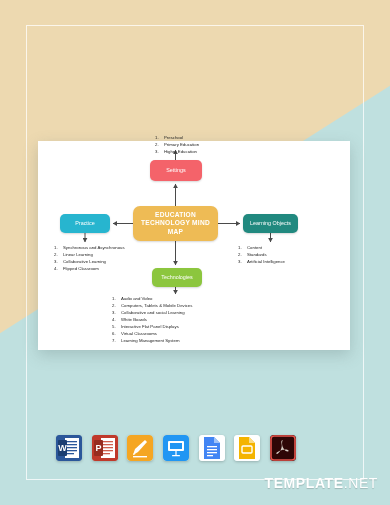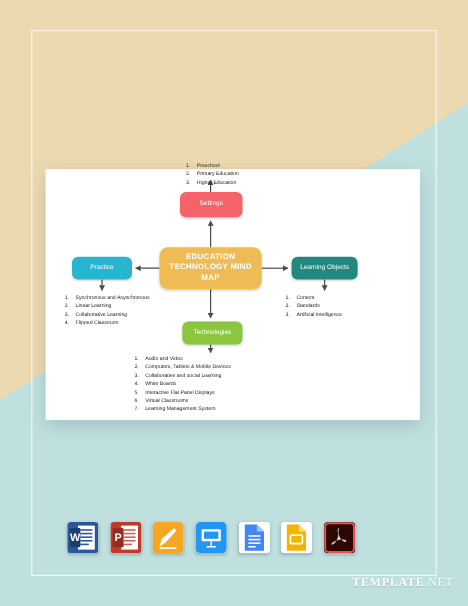--- a/index.html
+++ b/index.html
@@ -136,27 +136,26 @@
     position:relative;
     box-shadow:0 1px 3px rgba(0,0,0,.22);
     overflow:hidden;
     flex:0 0 auto;
   }
   .app-icon svg{ display:block; width:100%; height:100%; }
 
   #watermark{
     position:absolute;
     right:12px; bottom:14px;
-    font-size:10px;
+    font-size:14px;
     font-weight:bold;
     letter-spacing:.6px;
     color:#ffffff;
     text-shadow:0 1px 1px rgba(0,0,0,.18);
     z-index:5;
-    font-family:Liberation Serif, serif;
   }
   #watermark .tld{ font-weight:normal; }
 </style>
 </head>
 <body>
 
 <div id="bg-beige"></div>
 <div id="bg-teal"></div>
 <div id="bg-frame"></div>
 

